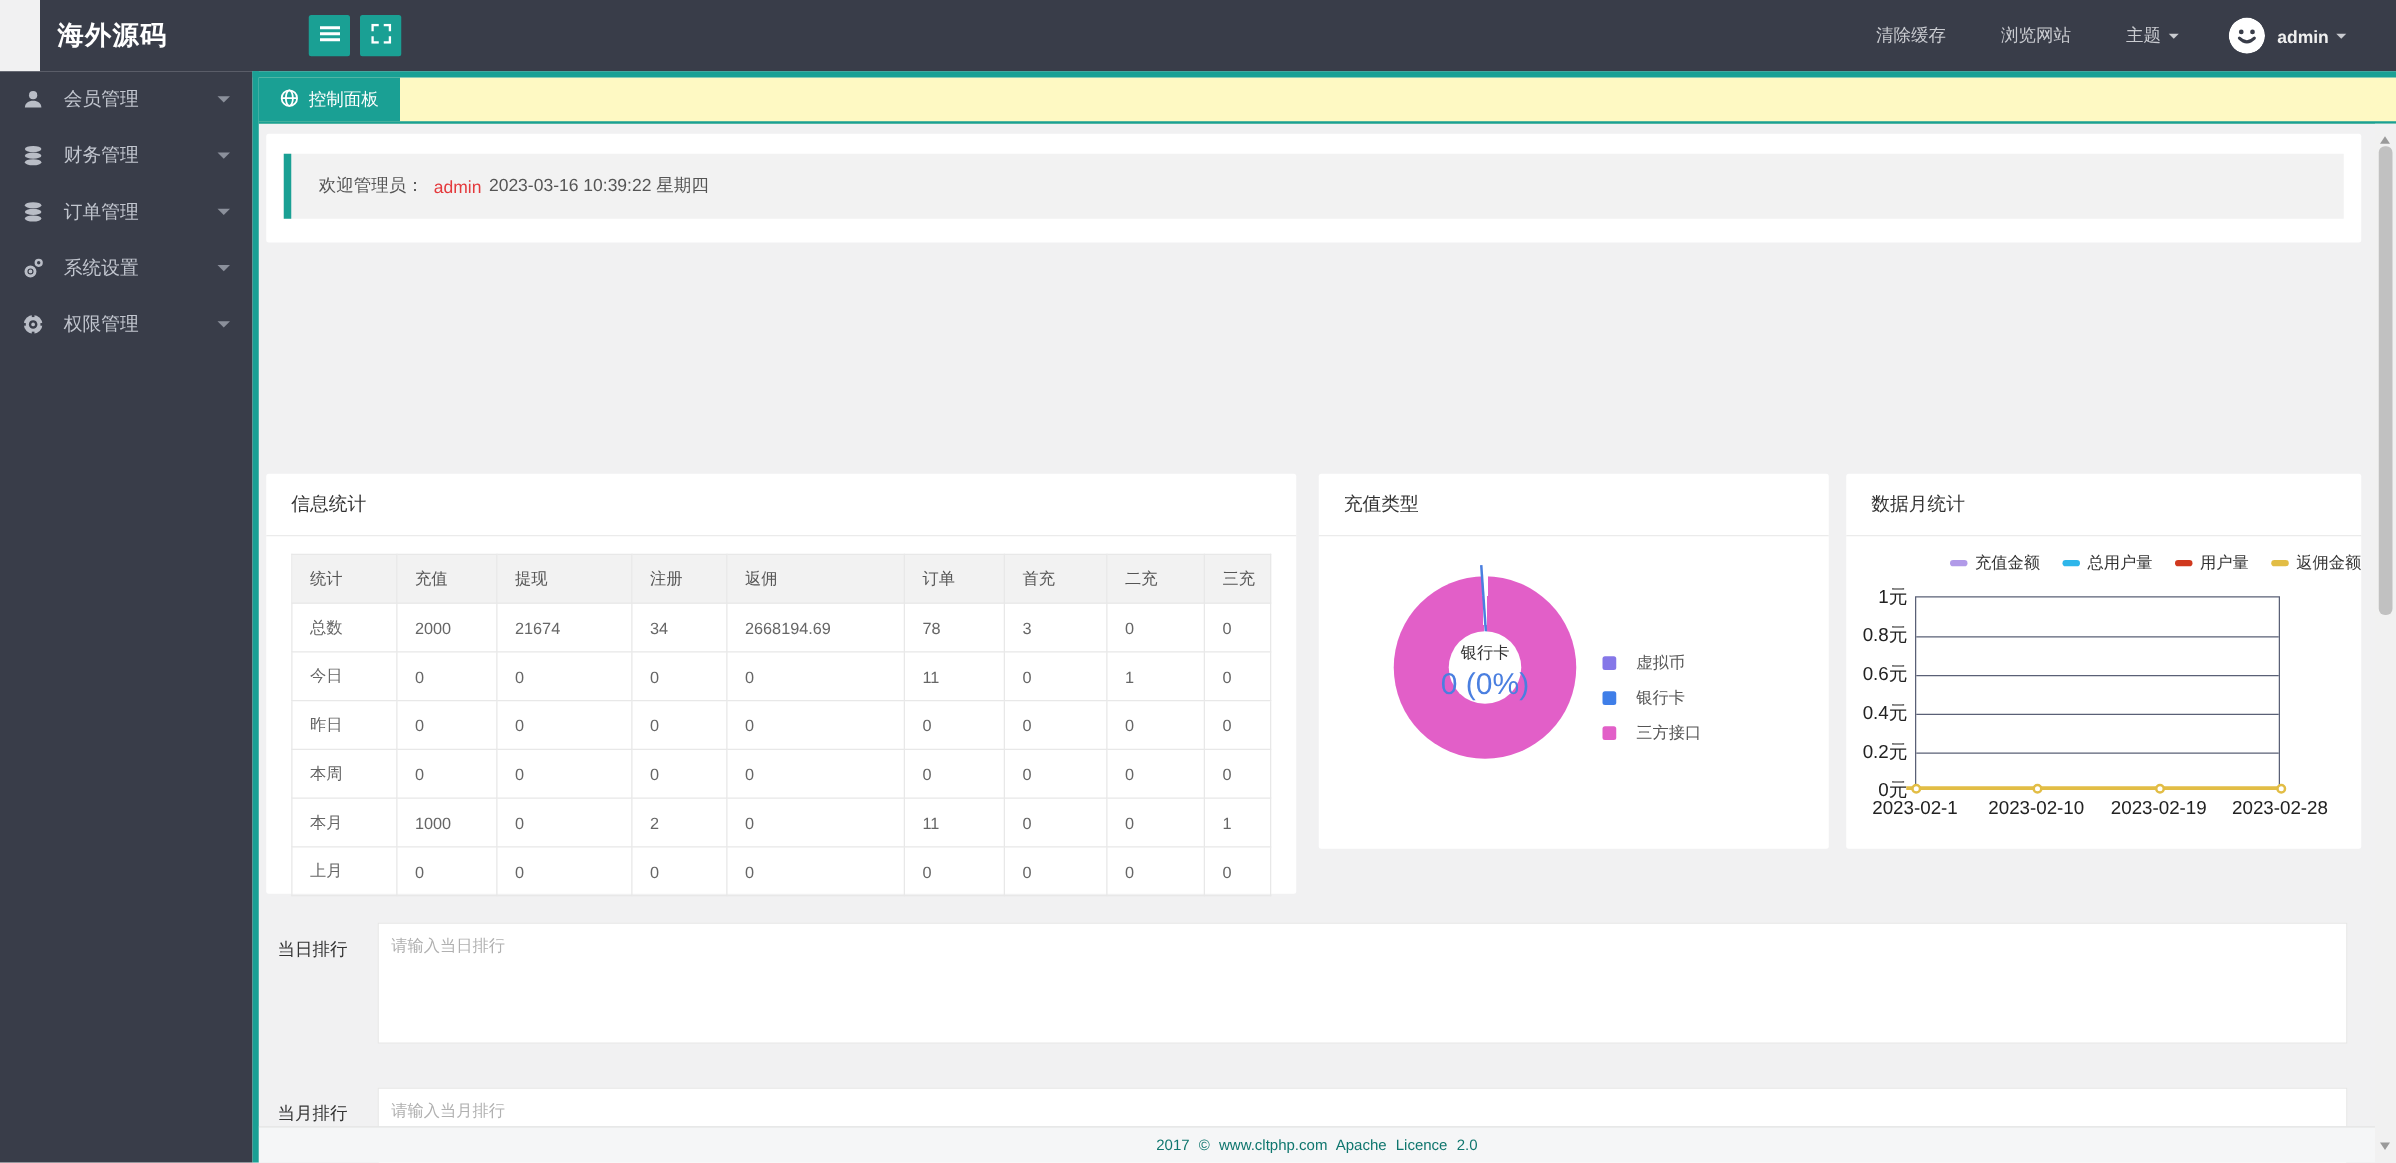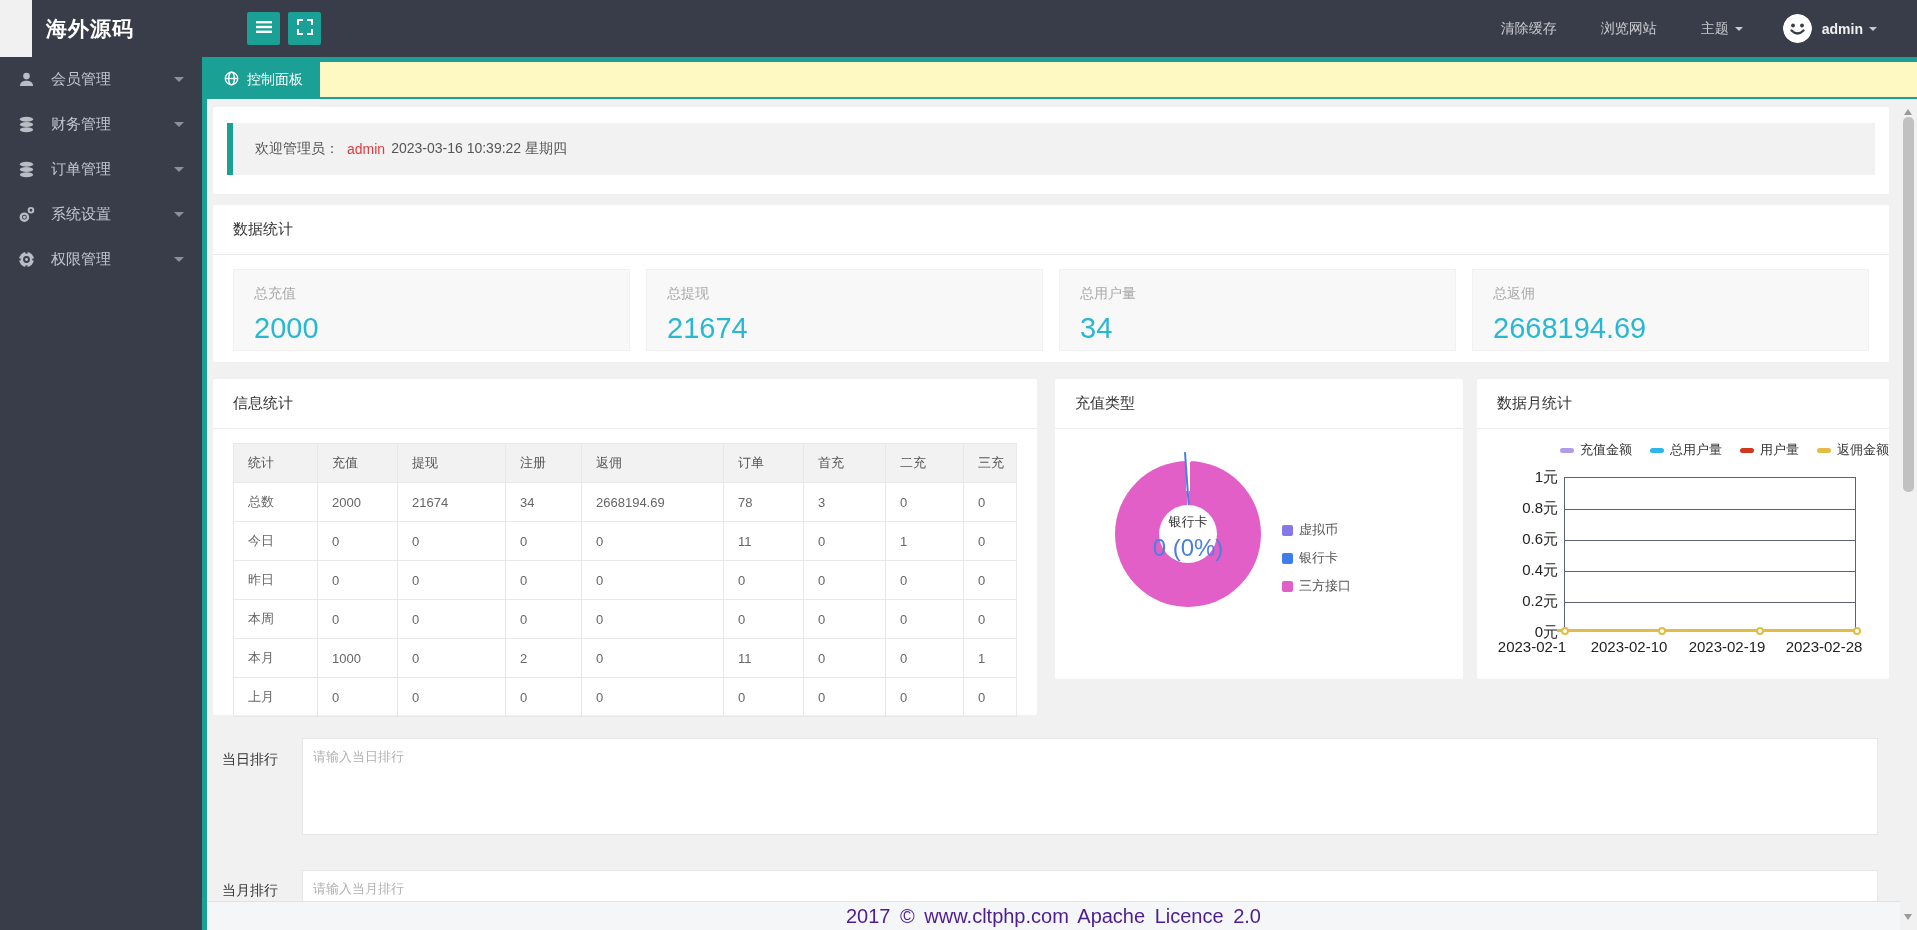--- a/index.html
+++ b/index.html
@@ -62,49 +62,49 @@
   .pie-area { position:relative; height:251px; }
   .donut { position:absolute; left:60px; top:32px; width:146px; height:146px; border-radius:50%; cursor:pointer; }
   .hole { position:absolute; left:44px; top:44px; width:58px; height:58px; background:#fff; border-radius:50%; }
   .leader { position:absolute; left:71px; top:-9px; width:2px; height:58px; background:#4a7fe0; transform:rotate(-4deg); }
   .center-text { position:absolute; left:0; top:52px; width:146px; text-align:center; z-index:2; }
   .center-text .c1 { font-size:13px; color:#333; }
   .center-text .c2 { font-size:24px; color:#4a7fe0; margin-top:3px; }
   .pie-legend { position:absolute; left:227px; top:92px; }
   .pl-item { display:flex; align-items:center; margin-bottom:10px; cursor:pointer; }
   .pl-swatch { width:11px; height:11px; border-radius:2px; }
-  .pl-label { font-size:13px; color:#555; margin-left:6px; }
+  .pl-label { font-size:13px; color:#555; margin-left:16px; }
 
   .line-card { left:1270px; width:412px; top:280px; height:300px; }
   .line-legend { display:flex; justify-content:flex-end; gap:18px; margin-top:12px; }
   .ll-item { display:flex; align-items:center; cursor:pointer; }
   .ll-swatch { width:14px; height:5px; border-radius:3px; }
   .ll-label { font-size:13px; color:#333; margin-left:6px; }
   .plot { position:absolute; left:55px; top:98px; width:292px; height:155px;
-    border:1px solid #5a6076; background:#fff;margin-left:32px; }
+    border:1px solid #5a6076; background:#fff; }
   .gridline { position:absolute; left:0; right:0; height:1px; background:#5a6076; }
   .series-line { position:absolute; left:-8px; right:-1px; bottom:-1px; height:3px; }
   .marker { position:absolute; bottom:-4px; width:8px; height:8px; border:2px solid;
     border-radius:50%; background:#fff; }
   .ylab { position:absolute; right:100%; margin-right:7px; width:60px; text-align:right;
     font-size:15px; color:#222; }
   .xlab { position:absolute; top:259px; transform:translateX(-50%); font-size:15px; color:#222; white-space:nowrap; }
 
   .form-row label { position:absolute; width:65px; text-align:right; font-size:14px; color:#333; }
   .daily-label { left:6px; top:652px; }
   .daily-textarea { position:absolute; left:95px; top:639px; width:1576px; height:97px; }
   .monthly-label { left:6px; top:783px; }
   .monthly-textarea { position:absolute; left:95px; top:771px; width:1576px; height:95px; }
   textarea { border:1px solid #e6e6e6; background:#fff; resize:none; outline:none;
     padding:9px 10px; font-size:13px; color:#333; font-family:inherit; }
   textarea::placeholder { color:#b0b0b0; }
 
   .footer { position:absolute; left:0; right:0; bottom:0; height:29px; background:#f5f6f7;
     border-top:1px solid #e2e2e2; display:flex; align-items:center; justify-content:center;
-    font-size:20px; color:#4c1d95; z-index:6; word-spacing:4px; }
+    font-size:12px; color:#0f766e; z-index:6; word-spacing:4px; }
 
   
   .scrollbar { position:absolute; right:0; top:99px; width:17px; bottom:0; background:#f1f1f1; z-index:7; }
   .sb-up { position:absolute; top:6px; left:4px; width:0; height:0;
     border:4.5px solid transparent; border-bottom:6px solid #9a9a9a; cursor:pointer; }
   .sb-thumb { position:absolute; top:18px; left:3px; width:11px; height:375px;
     background:#c1c1c1; border-radius:5px; cursor:pointer; }
   .sb-down { position:absolute; bottom:6px; left:4px; width:0; height:0;
     border:4.5px solid transparent; border-top:6px solid #9a9a9a; cursor:pointer; }
 </style>
@@ -233,41 +233,20 @@
 <main class="content">
 
   <section class="card welcome-card">
     <div class="welcome-inner">
       <span>欢迎管理员：</span>
       <span class="welcome-admin">admin</span>
       <span>2023-03-16  10:39:22  星期四</span>
     </div>
   </section>
 
-  <section class="card stats-card">
-    <div class="card-title">数据统计</div>
-    <div class="stat-row" id="stat-row">
-        <div class="stat-box">
-          <div class="stat-label">总充值</div>
-          <div class="stat-value" style="color: rgb(41, 184, 211);">2000</div>
-        </div>
-        <div class="stat-box">
-          <div class="stat-label">总提现</div>
-          <div class="stat-value" style="color: rgb(41, 184, 211);">21674</div>
-        </div>
-        <div class="stat-box">
-          <div class="stat-label">总用户量</div>
-          <div class="stat-value" style="color: rgb(41, 184, 211);">34</div>
-        </div>
-        <div class="stat-box">
-          <div class="stat-label">总返佣</div>
-          <div class="stat-value" style="color: rgb(41, 184, 211);">2668194.69</div>
-        </div>
-      </div>
-  </section>
 
   <section class="card table-card">
     <div class="card-title">信息统计</div>
     <div class="card-body">
         <table id="info-table">
           <colgroup>
             <col style="width: 84px;">
             <col style="width: 80px;">
             <col style="width: 108px;">
             <col style="width: 76px;">

